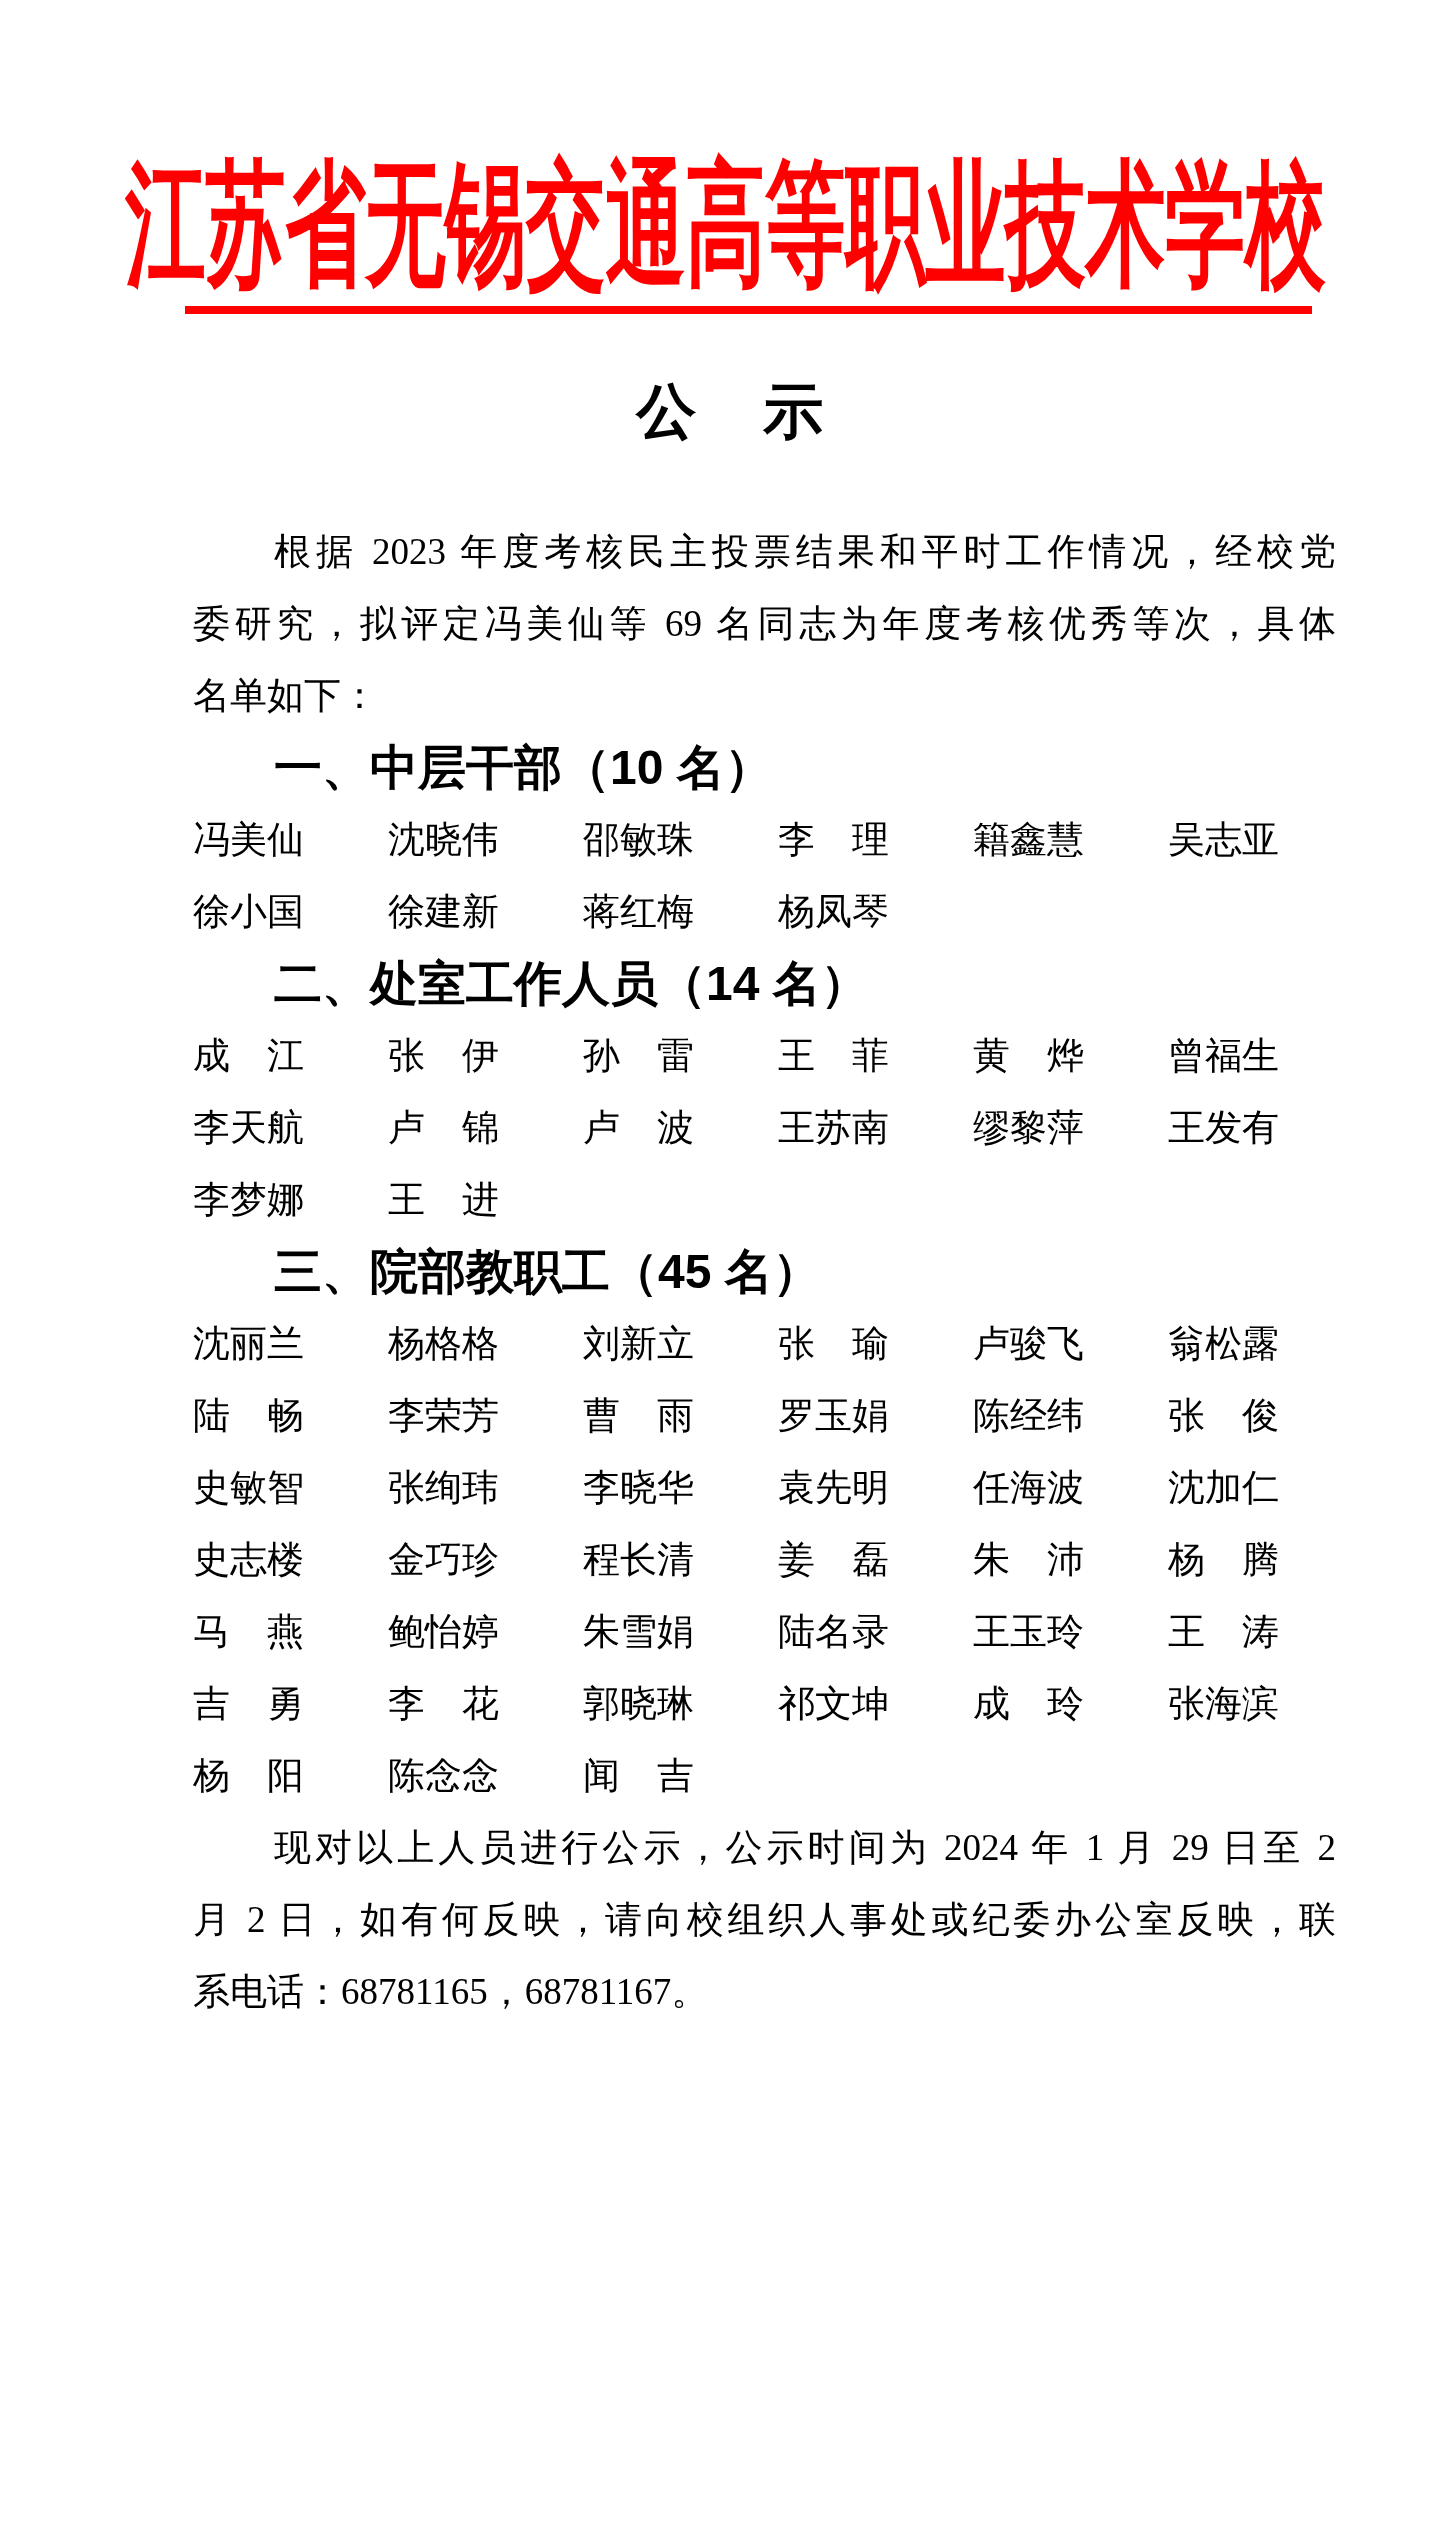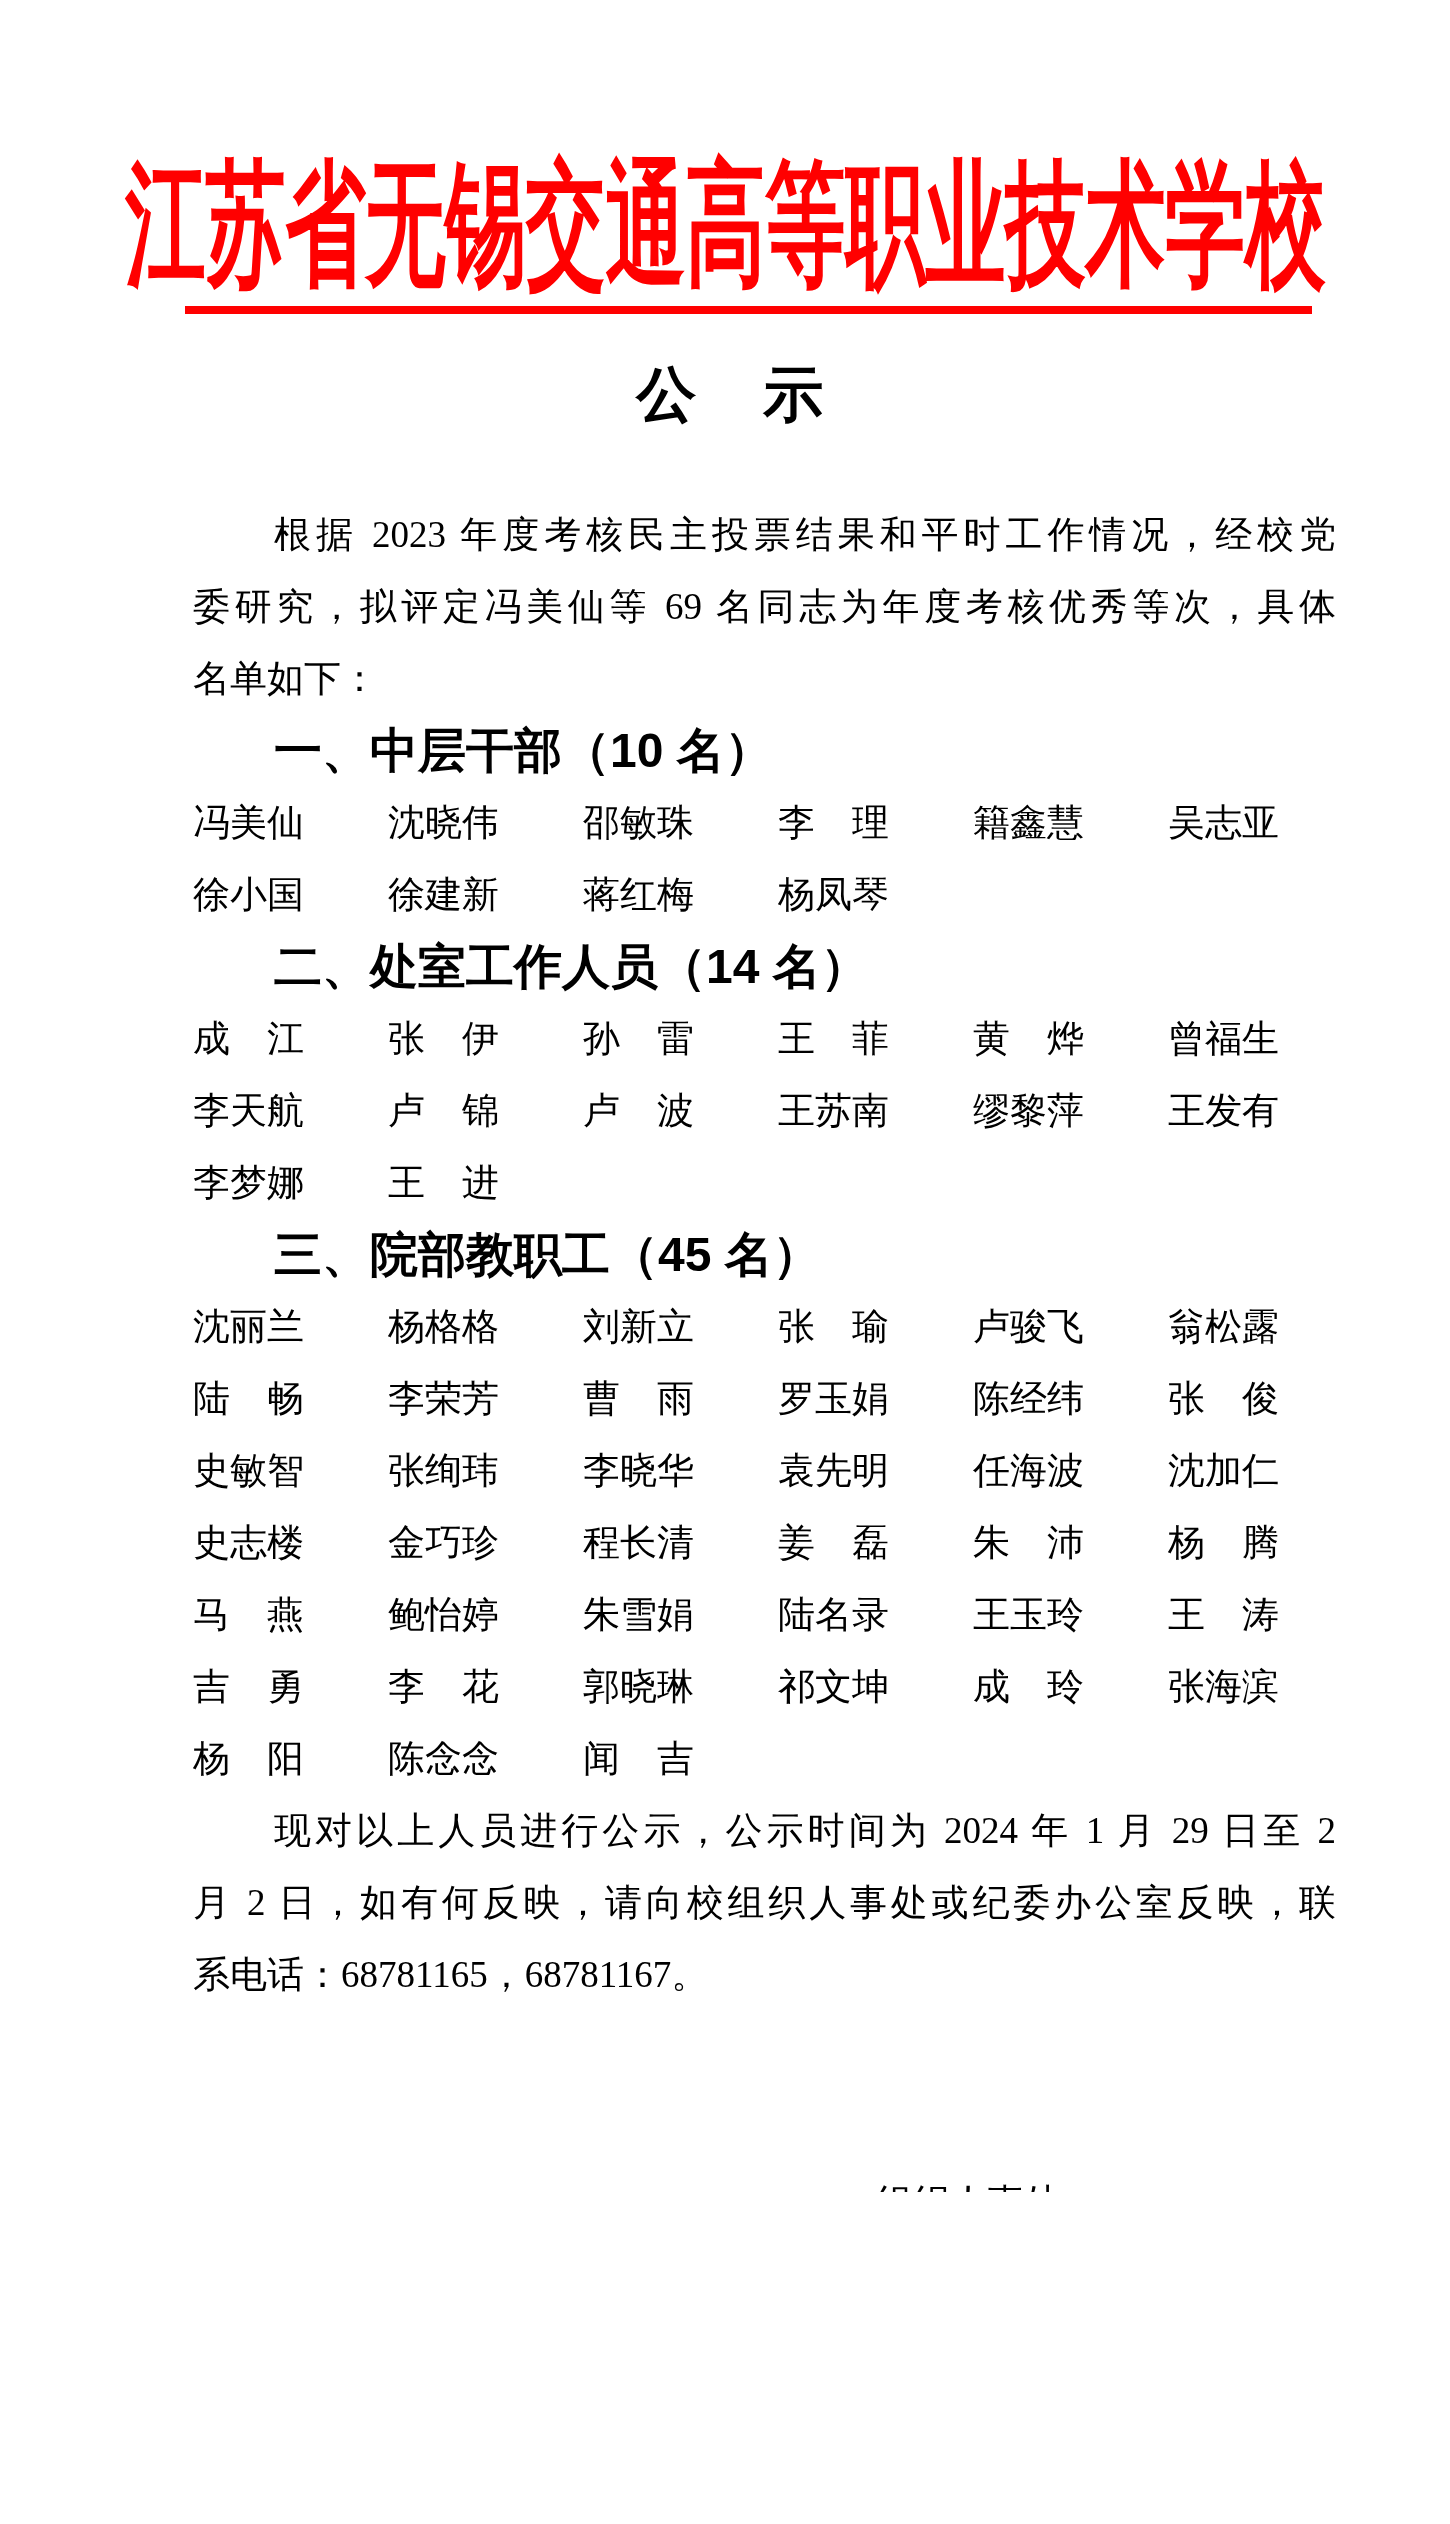--- a/index.html
+++ b/index.html
@@ -38,21 +38,21 @@
     transform-origin:50% 100%;
   }
   .red-rule{
     margin:13px 0 0 185px;
     width:1127px;
     height:7.6px;
     background:var(--accent);
   }
   
   .doc-title{
-    margin-top:44px;
+    margin-top:61px;
     text-align:center;
     font-size:60px;
     line-height:74px;
     font-weight:bold;
     font-family:"Liberation Serif", serif;
     letter-spacing:3.5px;
     padding-left:12px;
   }
   
   .doc-body{

